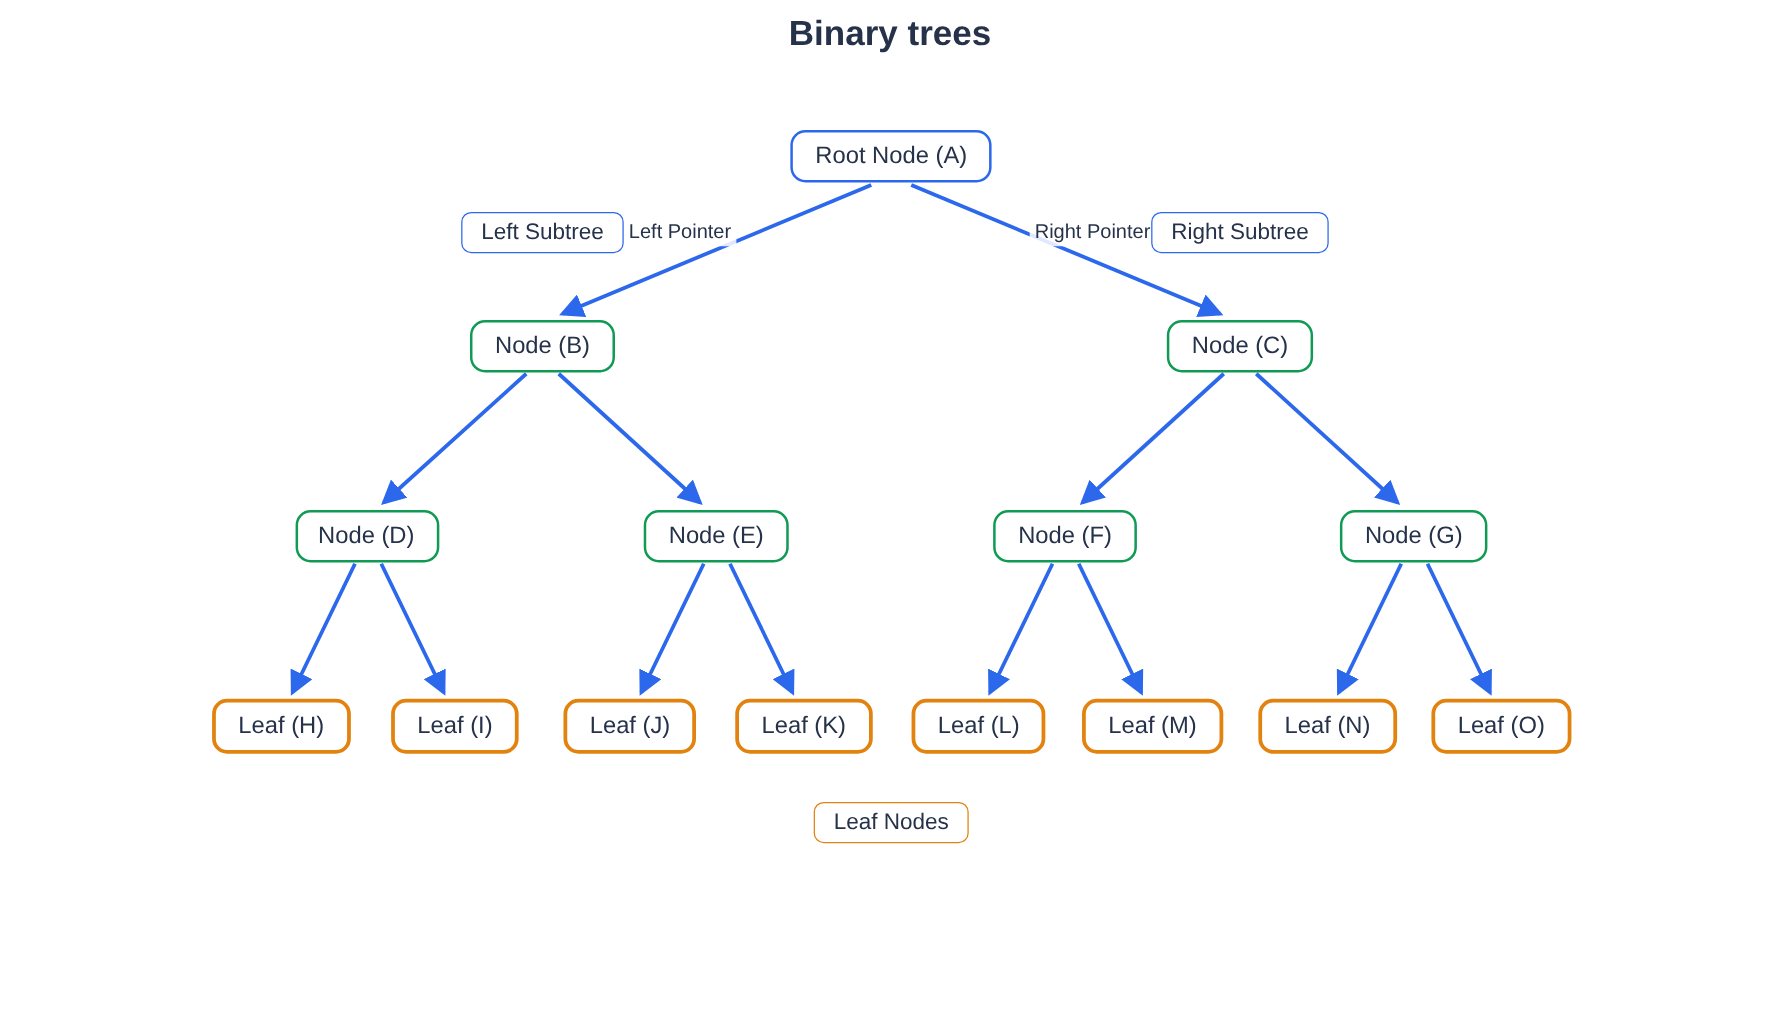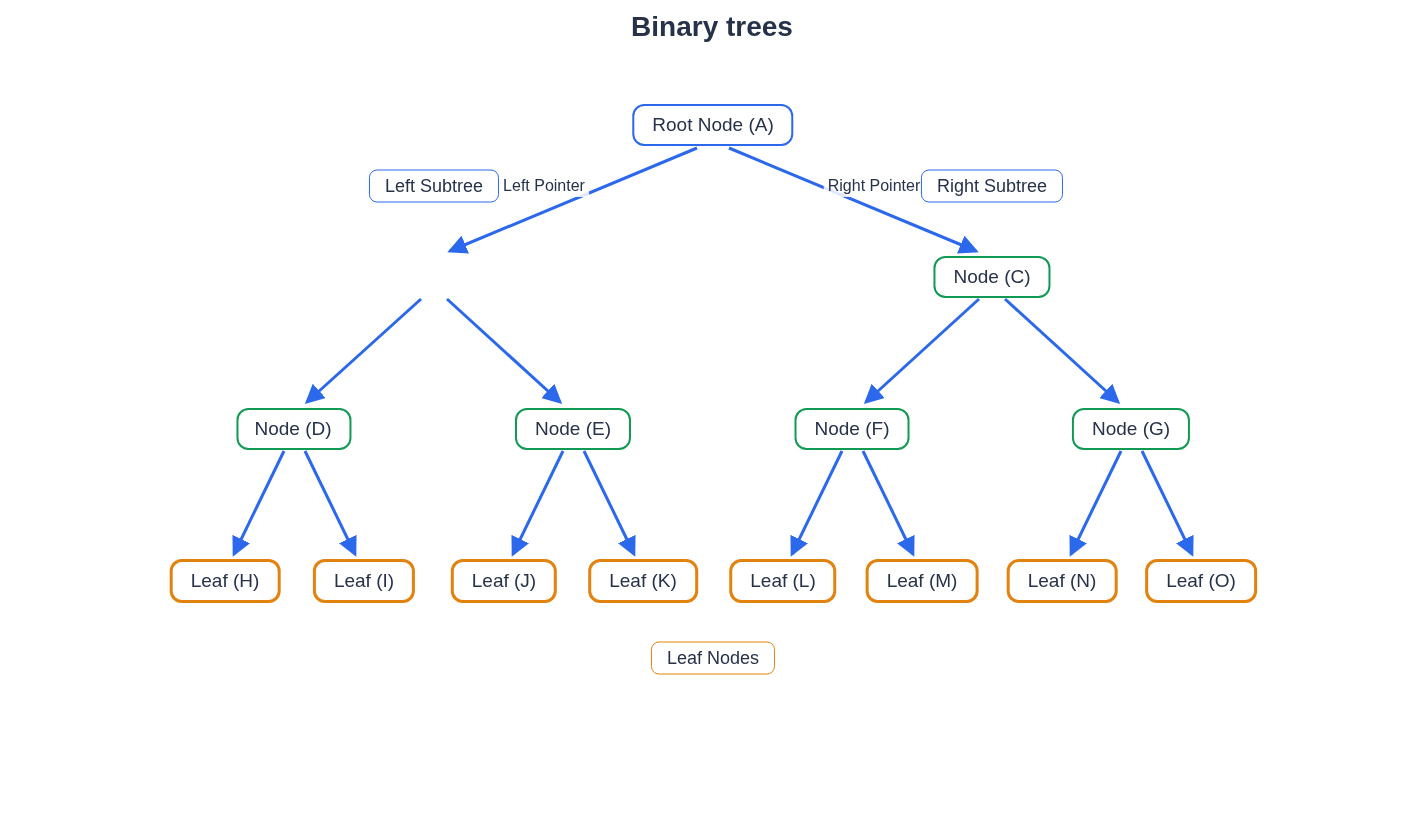--- a/index.html
+++ b/index.html
@@ -98,20 +98,21 @@
     <line x1="863" y1="451" x2="913" y2="554" marker-end="url(#arrow)"></line>
     <line x1="1121" y1="451" x2="1071" y2="554" marker-end="url(#arrow)"></line>
     <line x1="1142" y1="451" x2="1192" y2="554" marker-end="url(#arrow)"></line>
   </svg>
 
   <div class="edge-label" style="left:544px; top:186px;">Left Pointer</div>
   <div class="edge-label" style="left:874px; top:186px;">Right Pointer</div>
 
   <div class="node root" style="left:713px; top:125px;">Root Node (A)</div>
 
+  <div class="node internal" style="left:434px; top:277px;">Node (B)</div>
   <div class="node internal" style="left:992px; top:277px;">Node (C)</div>
 
   <div class="node internal" style="left:294px; top:429px;padding-left:16px;">Node (D)</div>
   <div class="node internal" style="left:573px; top:429px;">Node (E)</div>
   <div class="node internal" style="left:852px; top:429px;">Node (F)</div>
   <div class="node internal" style="left:1131px; top:429px;">Node (G)</div>
 
   <div class="node leaf" style="left:225px; top:581px;">Leaf (H)</div>
   <div class="node leaf" style="left:364px; top:581px;">Leaf (I)</div>
   <div class="node leaf" style="left:504px; top:581px;">Leaf (J)</div>

